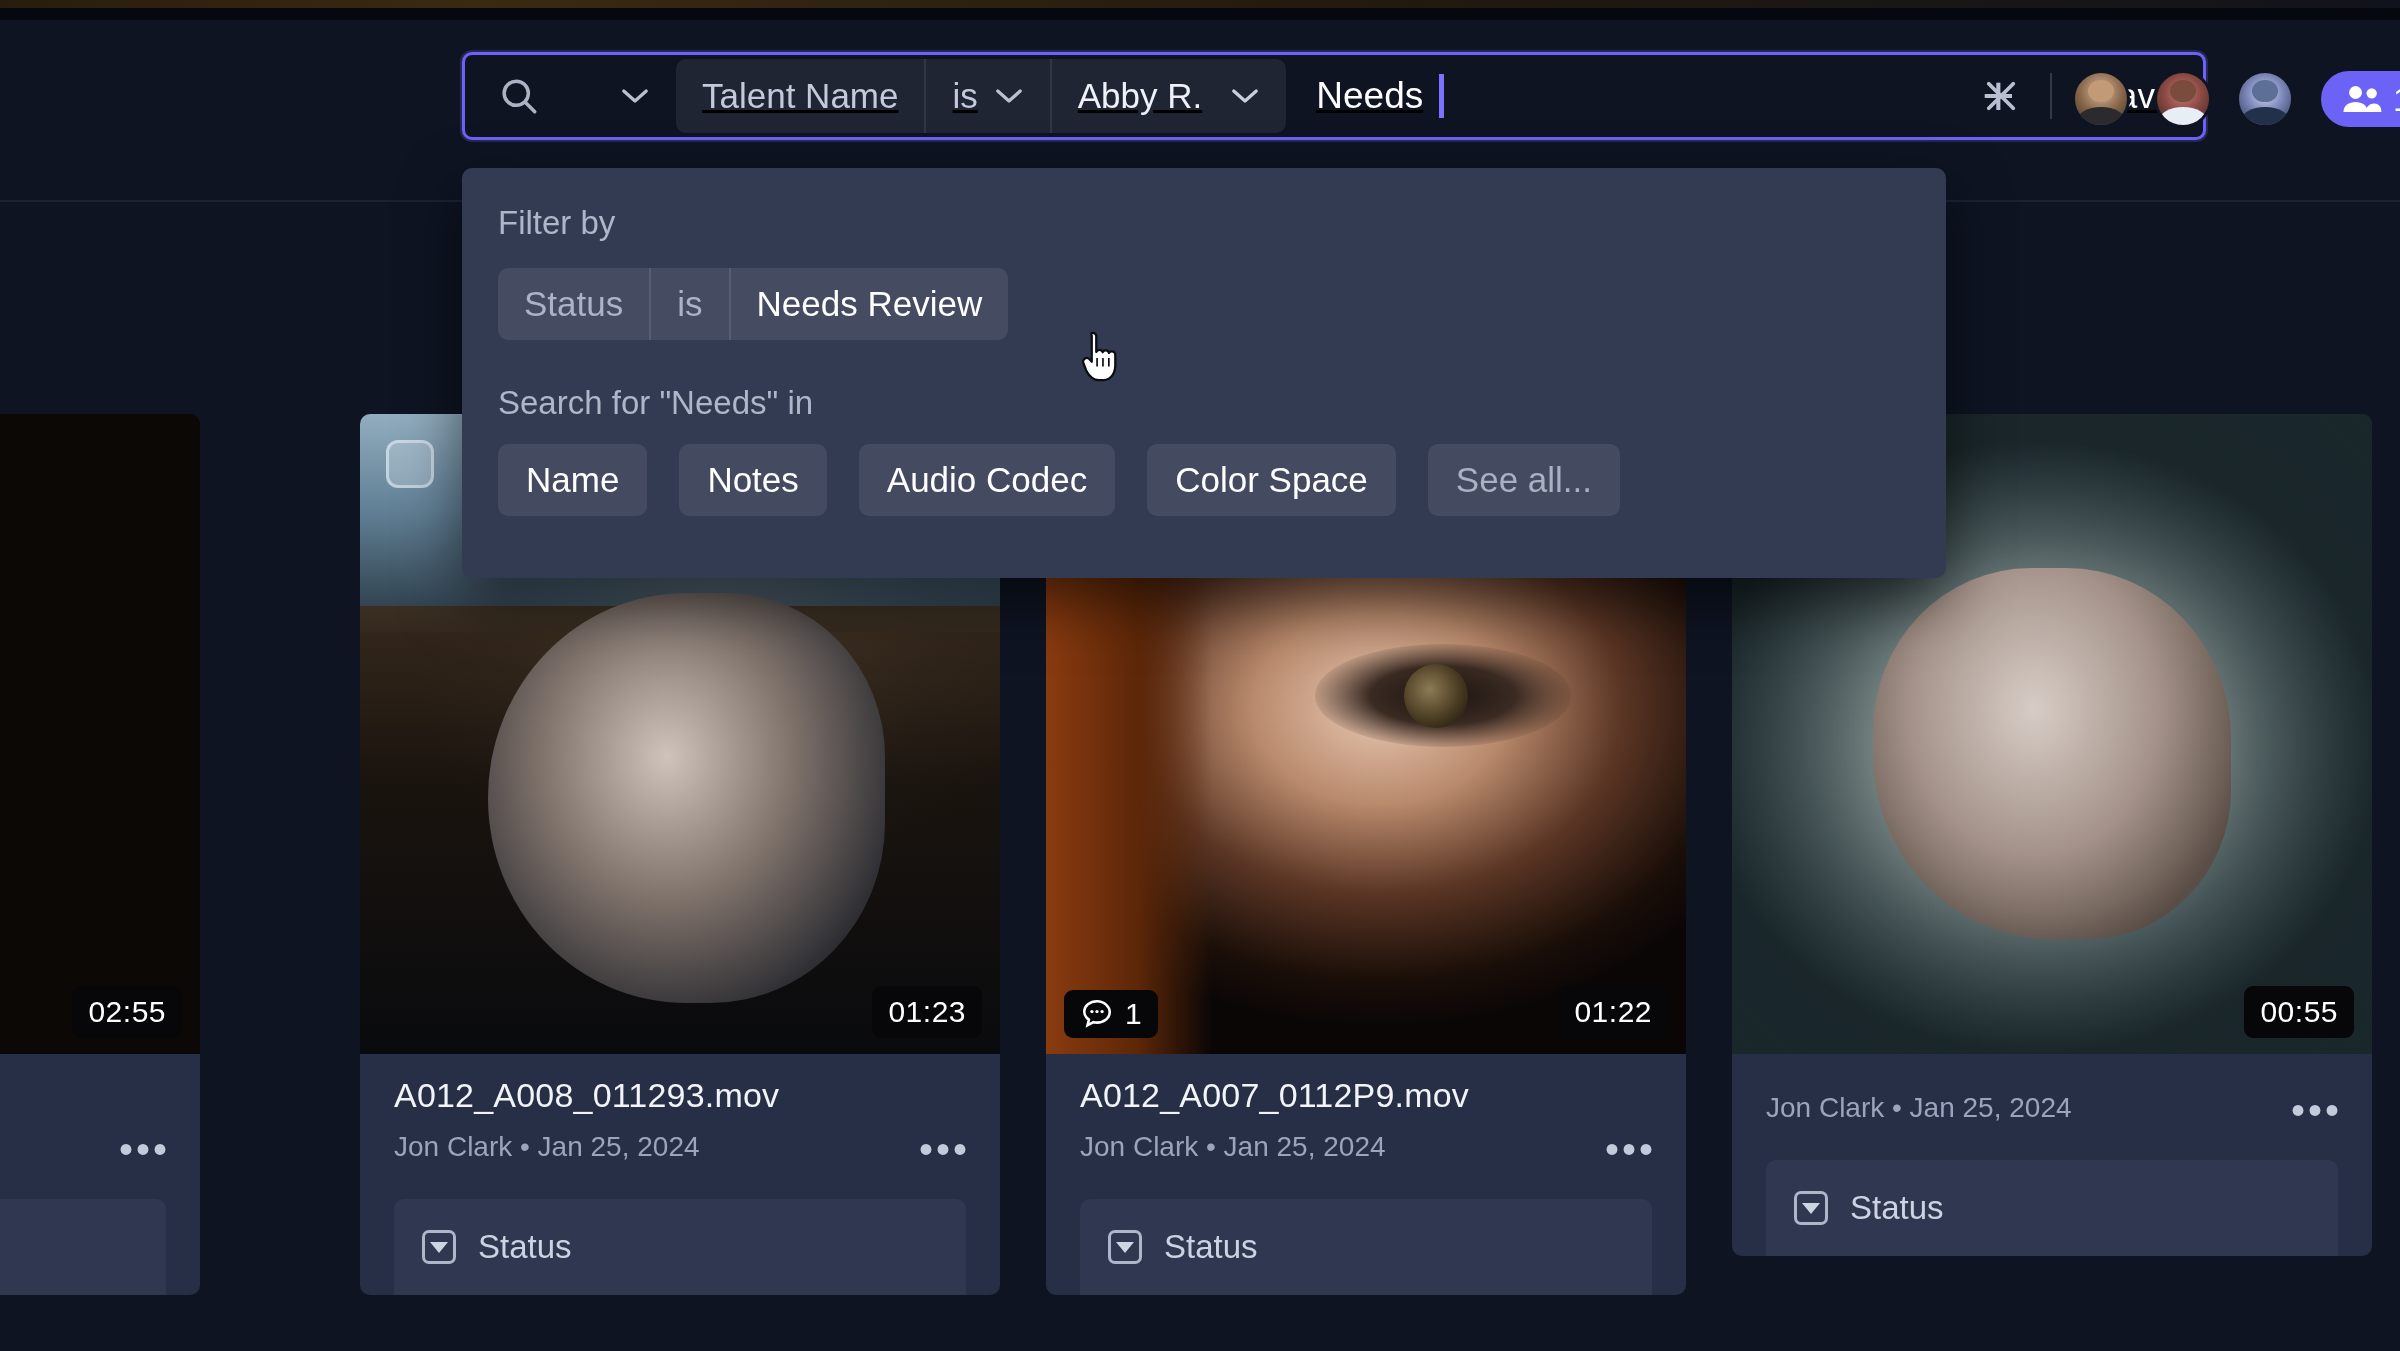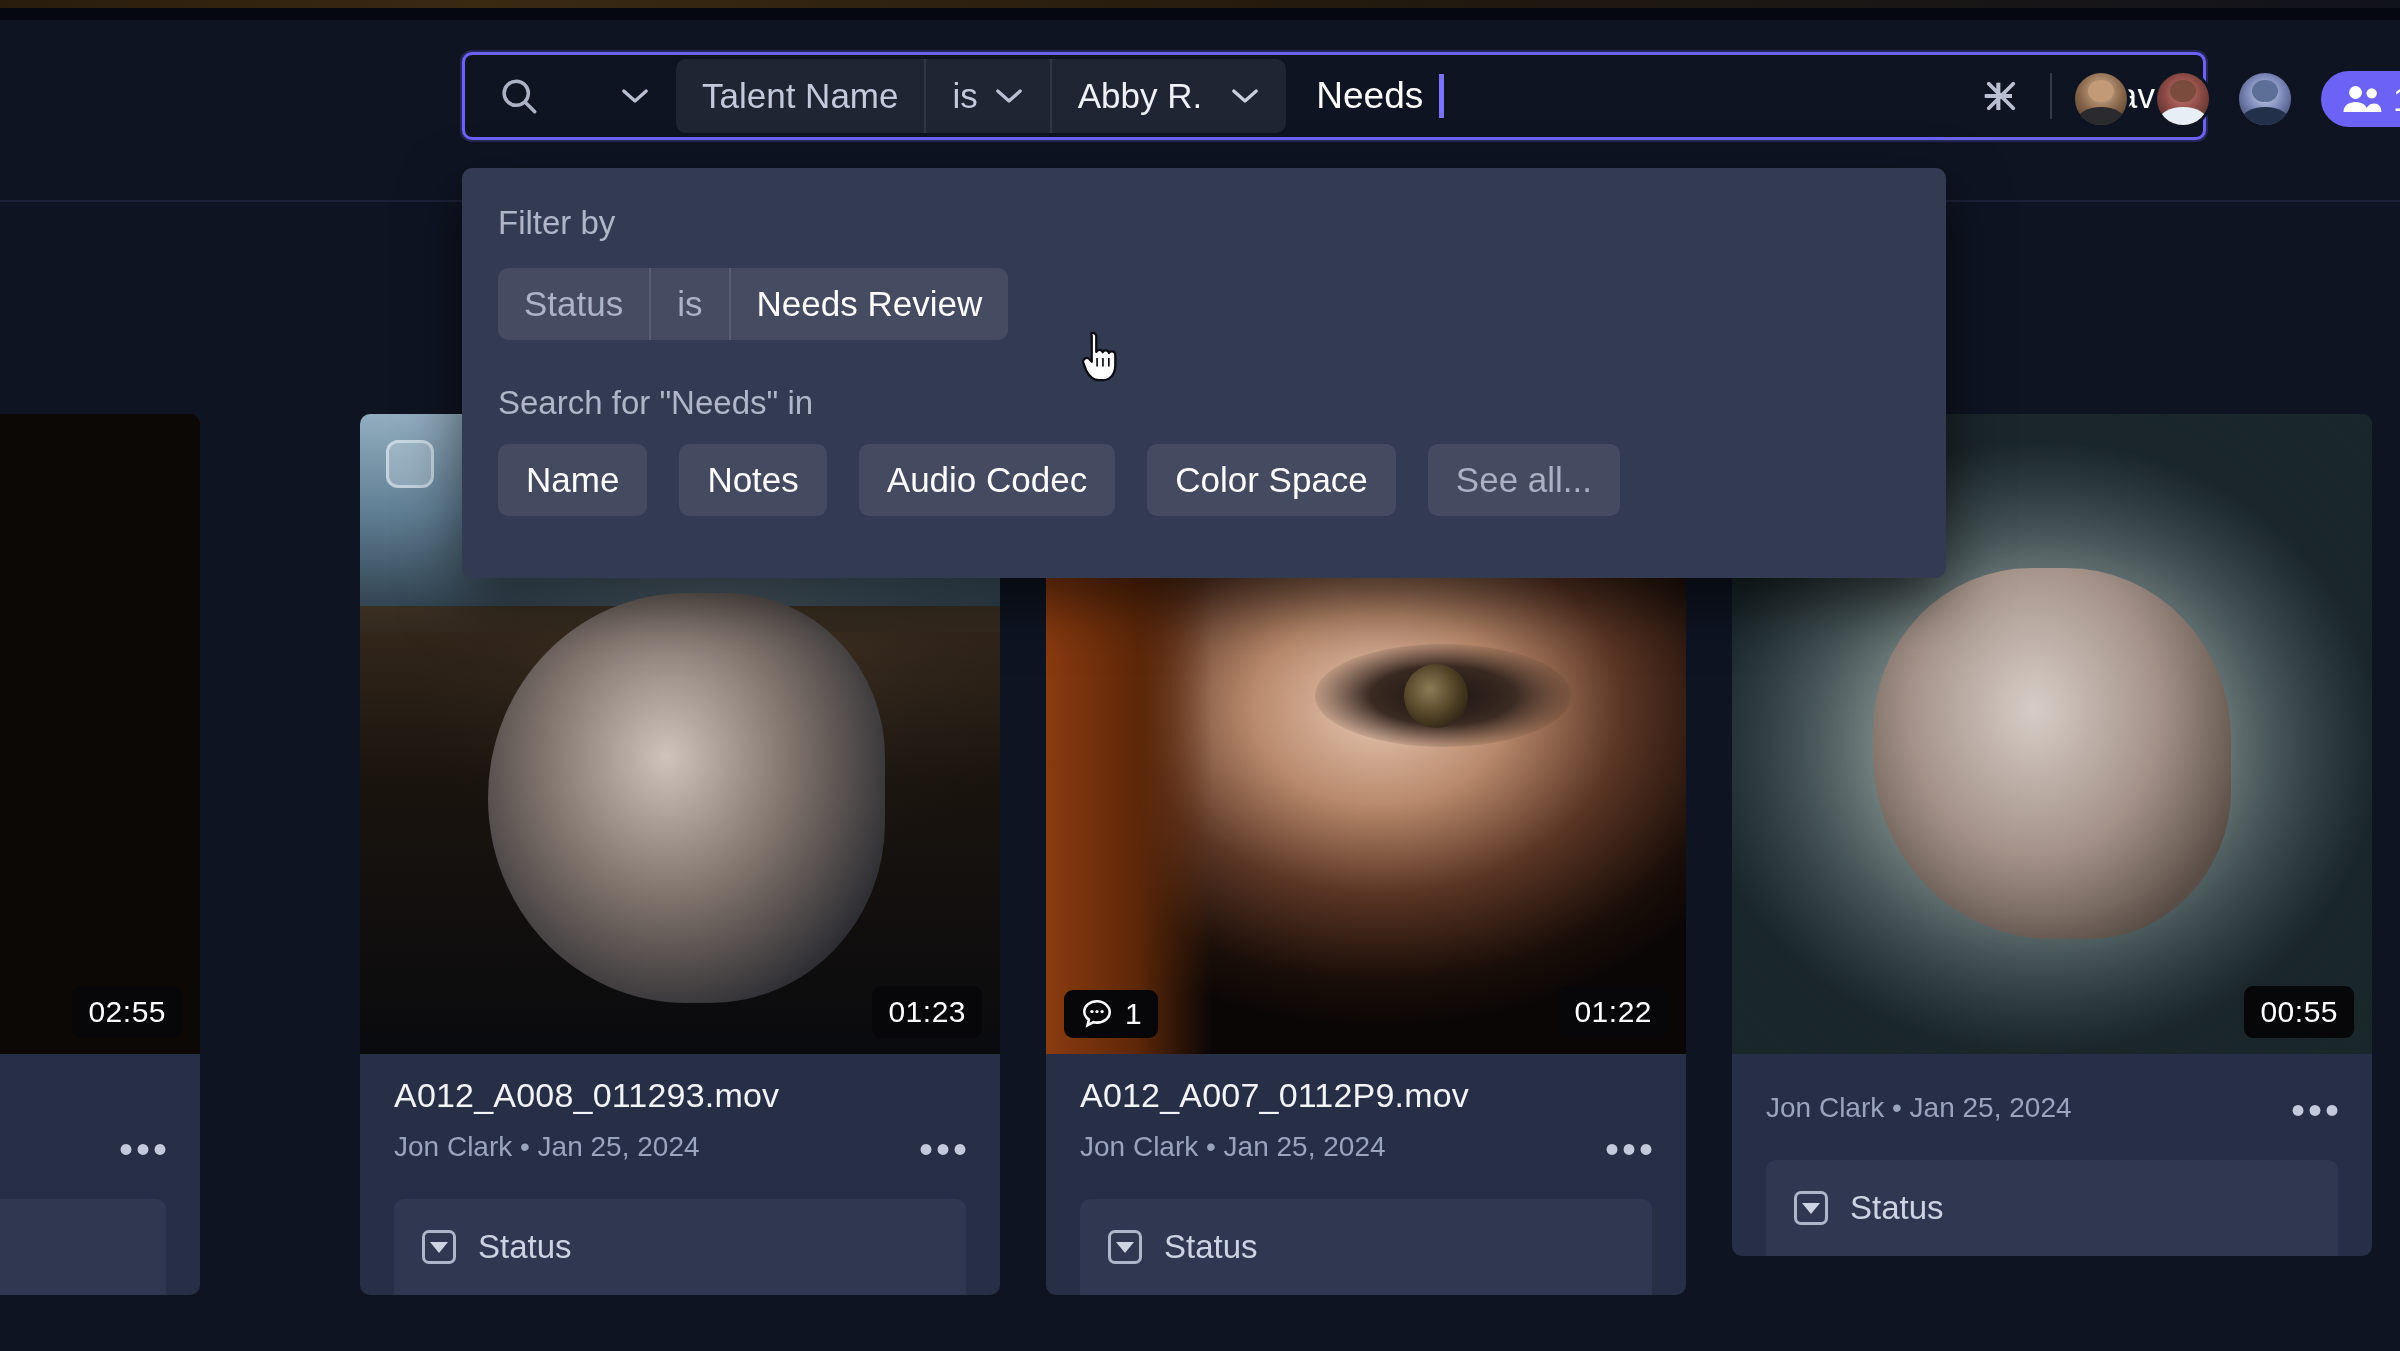--- a/index.html
+++ b/index.html
@@ -112,21 +112,21 @@
   .t3hand { position:absolute; left:22%; top:24%; width:56%; height:58%;
      border-radius: 44% 46% 40% 50%;
      background: radial-gradient(ellipse at 45% 38%, #d7cdc6 0%, #a49289 45%, #5d5048 78%, rgba(40,48,50,0) 100%); }
   .t3veil { position:absolute; inset:0; backdrop-filter: blur(0px);
      background: radial-gradient(ellipse at 50% 50%, rgba(255,255,255,0) 40%, rgba(25,40,44,.55) 100%); }
 
   
   .searchbar {
     position: absolute; left: 462px; top: 52px; width: 1744px; height: 88px;
     background: #0f1423; border: 3px solid #6c62f5; border-radius: 10px;
-    display: flex; align-items: center; box-shadow: 0 0 0 2px rgba(108,98,245,.25);
+    display: flex; align-items: center; box-shadow: 0 0 0 2px rgba(108,98,245,.25); text-decoration: underline;
   }
   .sb-left {
     width: 205px; height: 74px; margin-left: 6px;
     display:flex; align-items:center; justify-content: space-between;
     padding: 0 26px 0 26px; border-radius: 8px;
   }
   .ico-search { width: 44px; height: 44px; }
   .chev { width: 30px; height: 18px; }
   .pill-group {
     display: flex; align-items: center; height: 74px;

